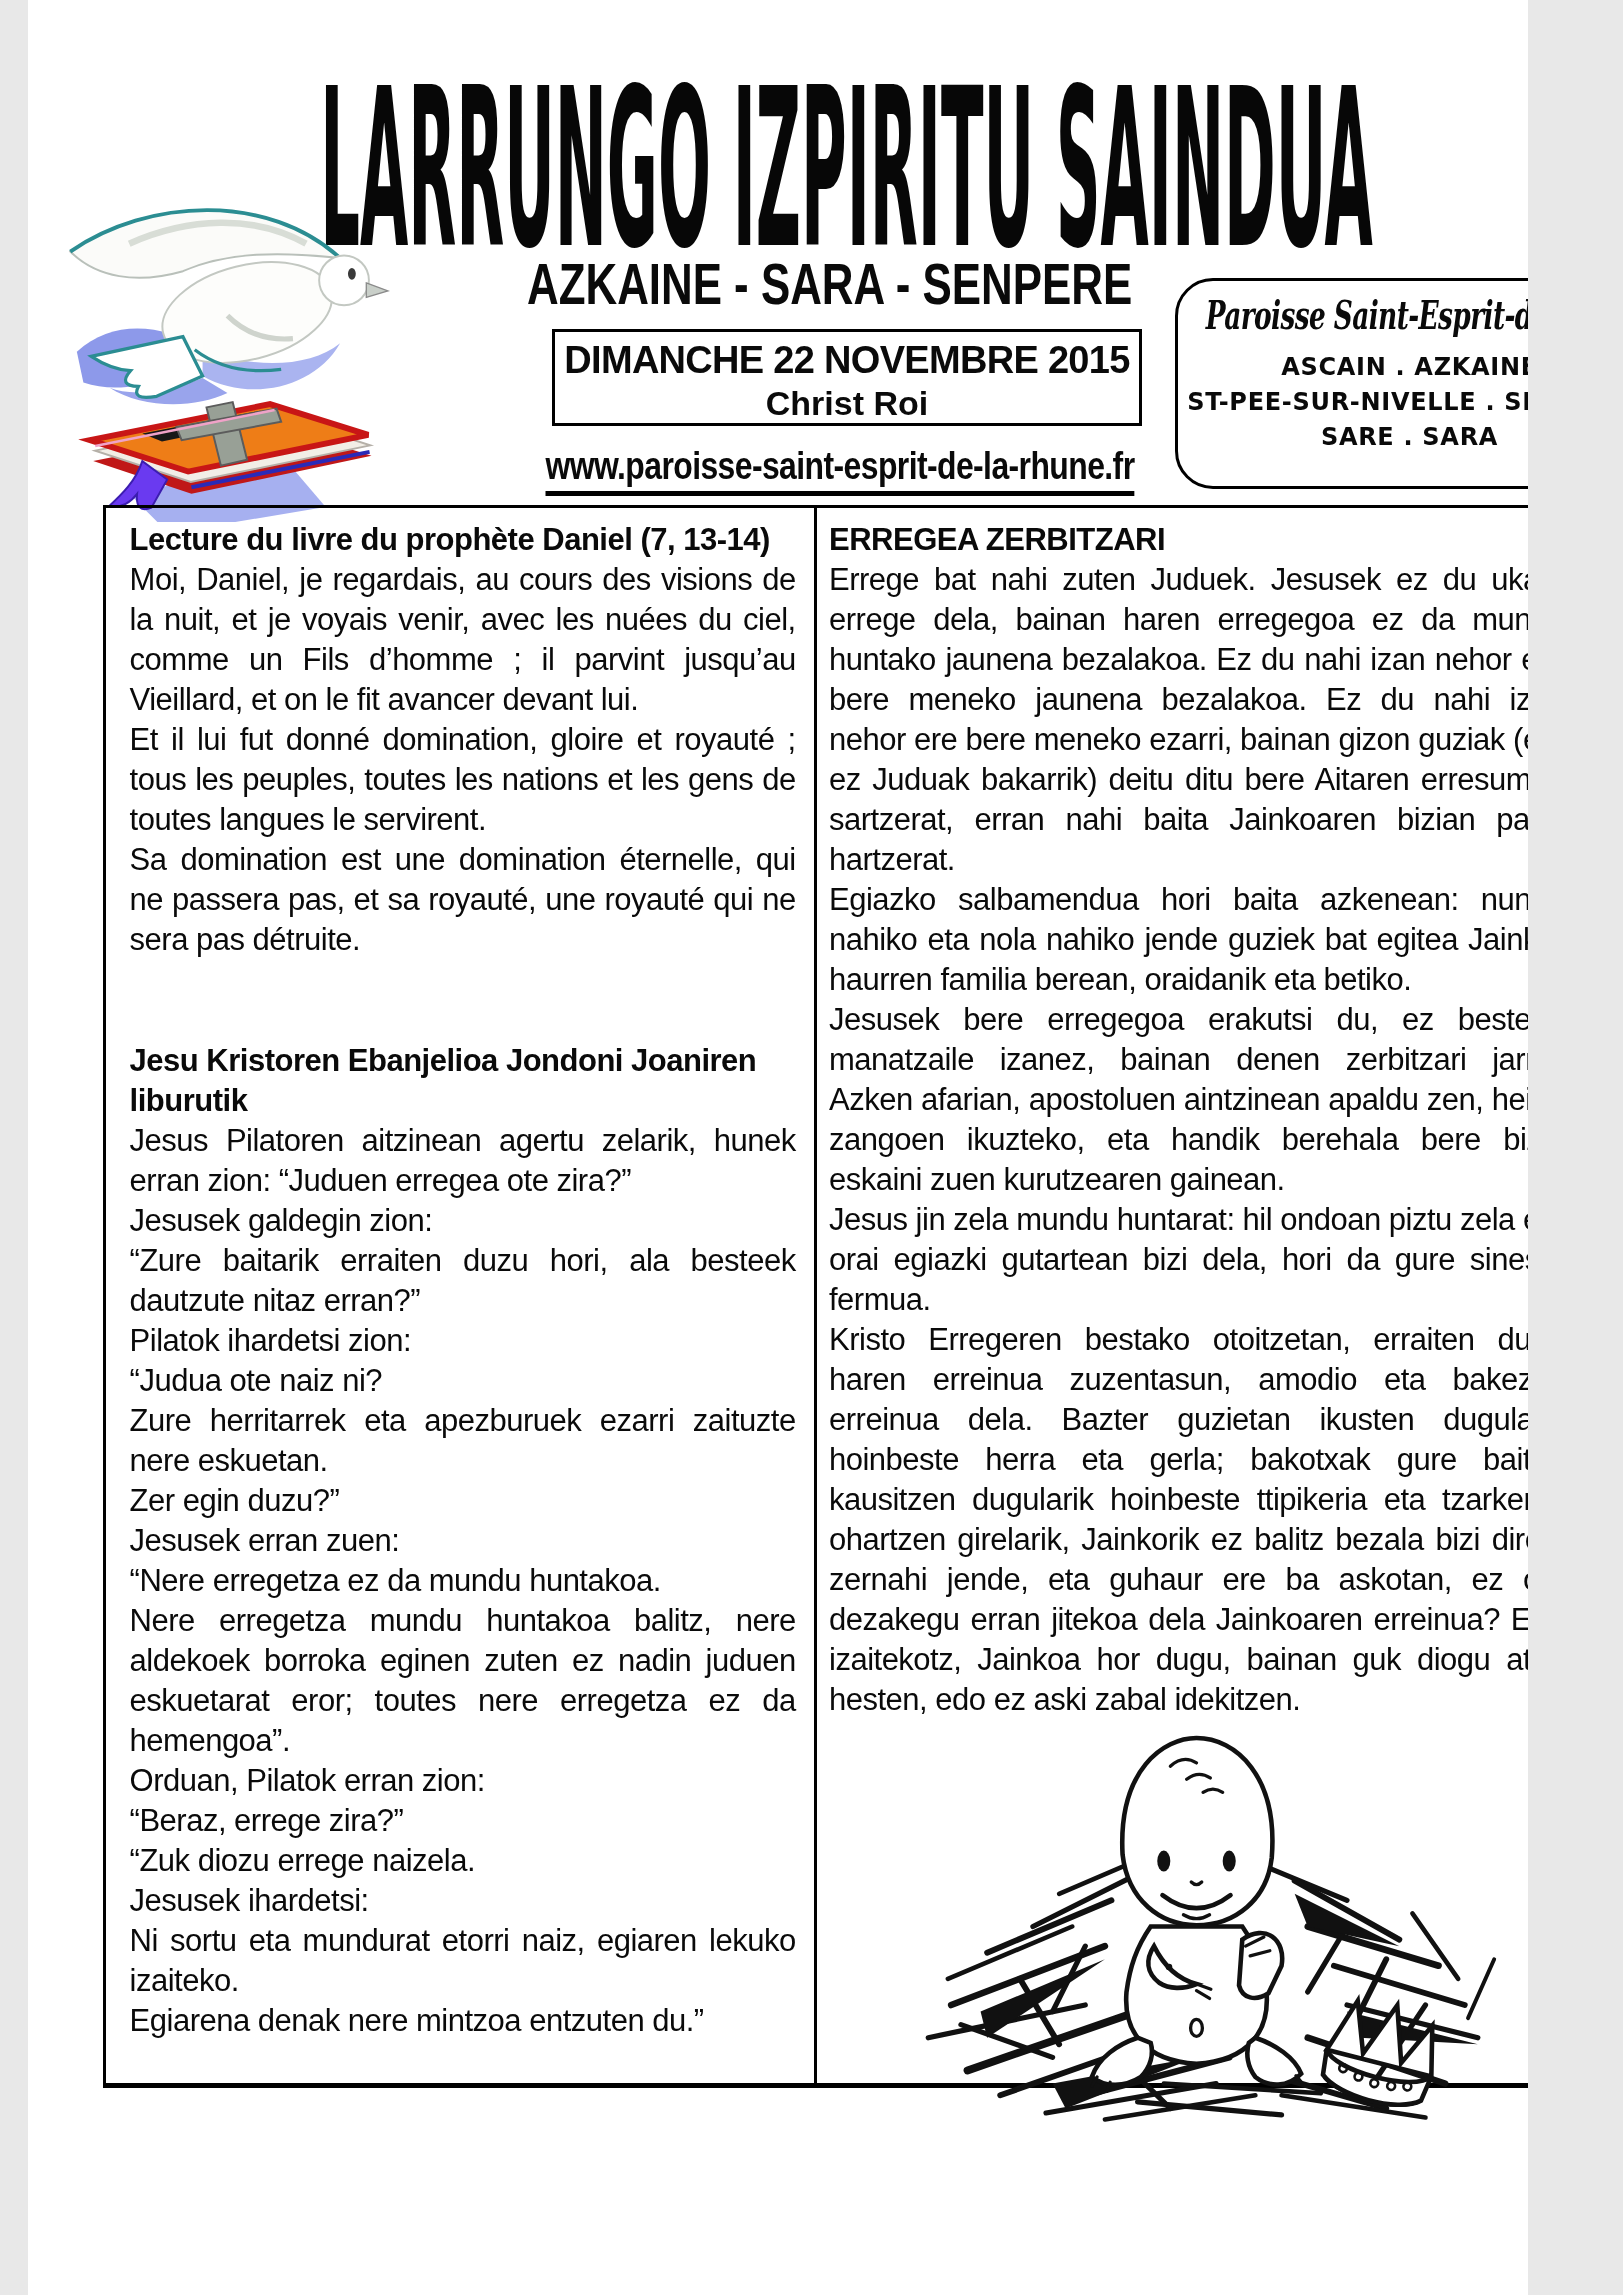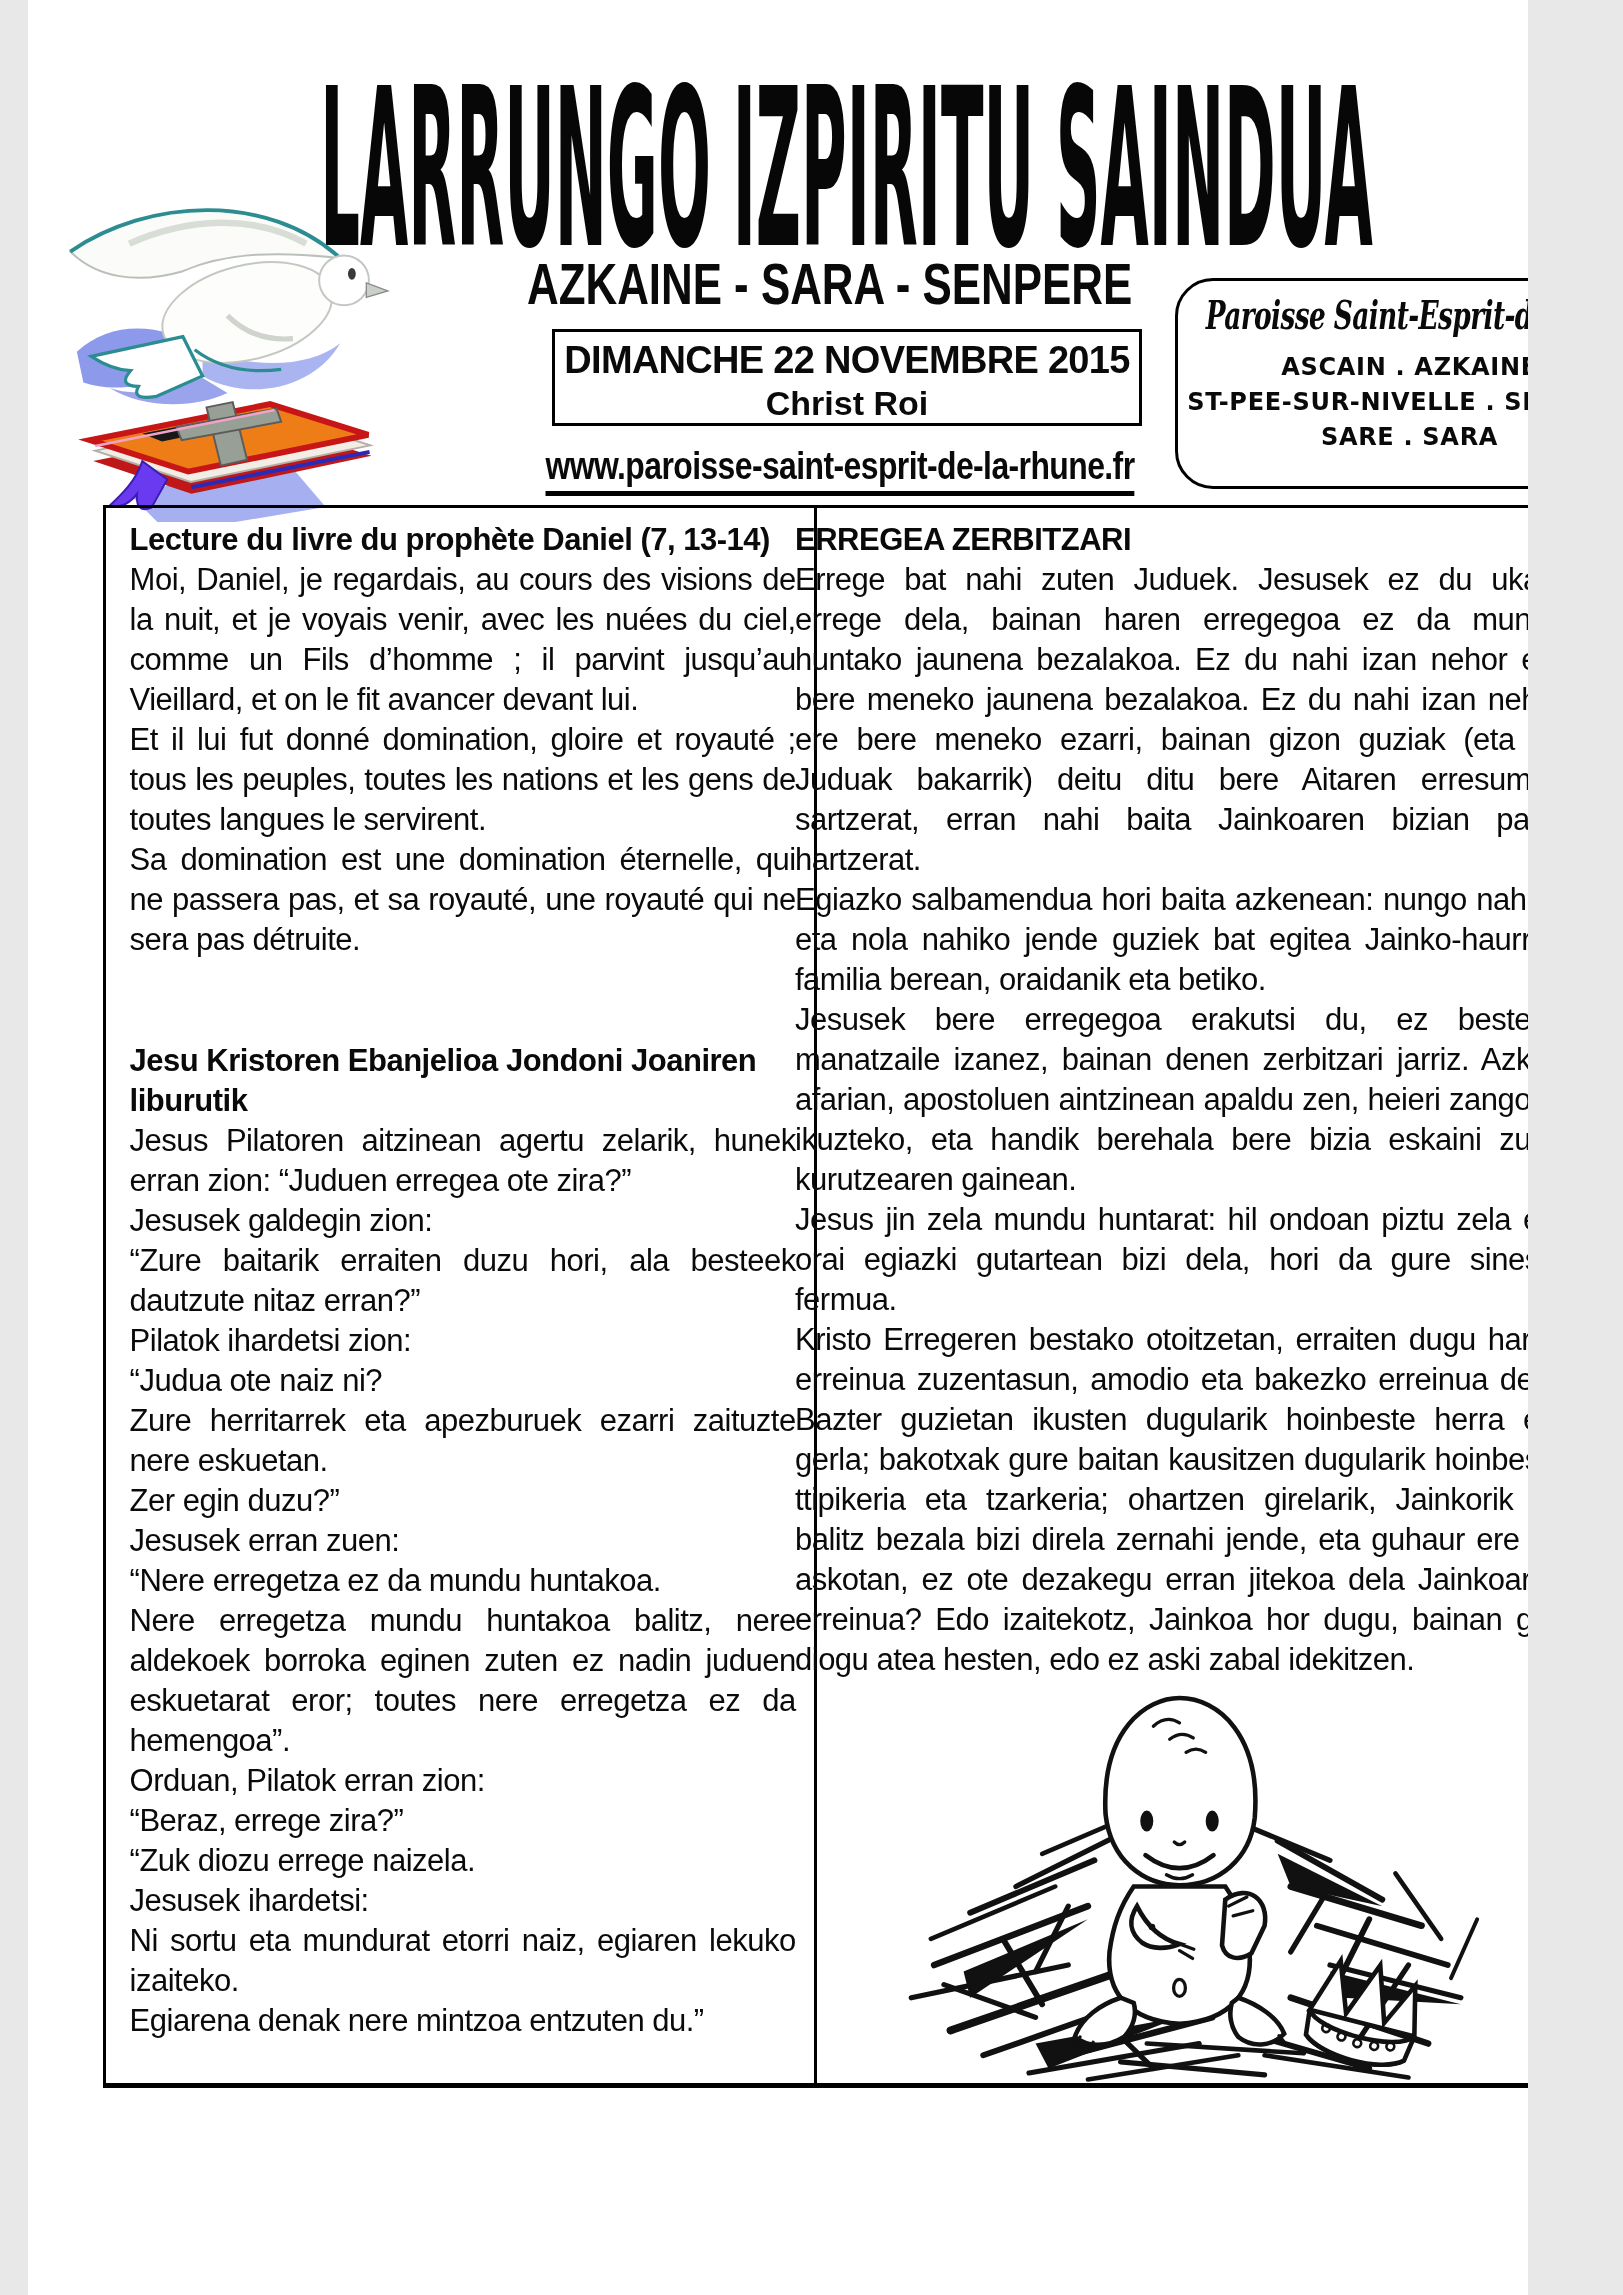--- a/index.html
+++ b/index.html
@@ -37,21 +37,21 @@
   .town-line{font-size:24px;font-weight:bold;letter-spacing:0.7px;line-height:35px;
              font-family:"DejaVu Sans",sans-serif;}
 
   
   .main-box{position:absolute;left:75px;top:505px;width:1475px;height:1583px;
             border:3.3px solid #000;border-bottom-width:5.9px;box-sizing:border-box;}
   .col{position:absolute;top:0;bottom:0;box-sizing:border-box;
        font-size:31px;line-height:40px;letter-spacing:-0.5px;}
   .col-left{left:0;width:711px;border-right:3.3px solid #000;
             padding:11.8px 18.3px 0 23.6px;}
-  .col-right{left:672px;right:0;padding:11.8px 10.5px 0 17px;}
+  .col-right{left:706px;right:0;padding:11.8px 10.5px 0 17px;}
   .h{font-weight:bold;text-align:left;}
   .gap{margin-top:81px;}
   .body-p{text-align:justify;}
   .baby-svg{display:block;margin:10.5px auto 0 auto;}
 </style>
 </head>
 <body>
 
 <div class="page">
 

